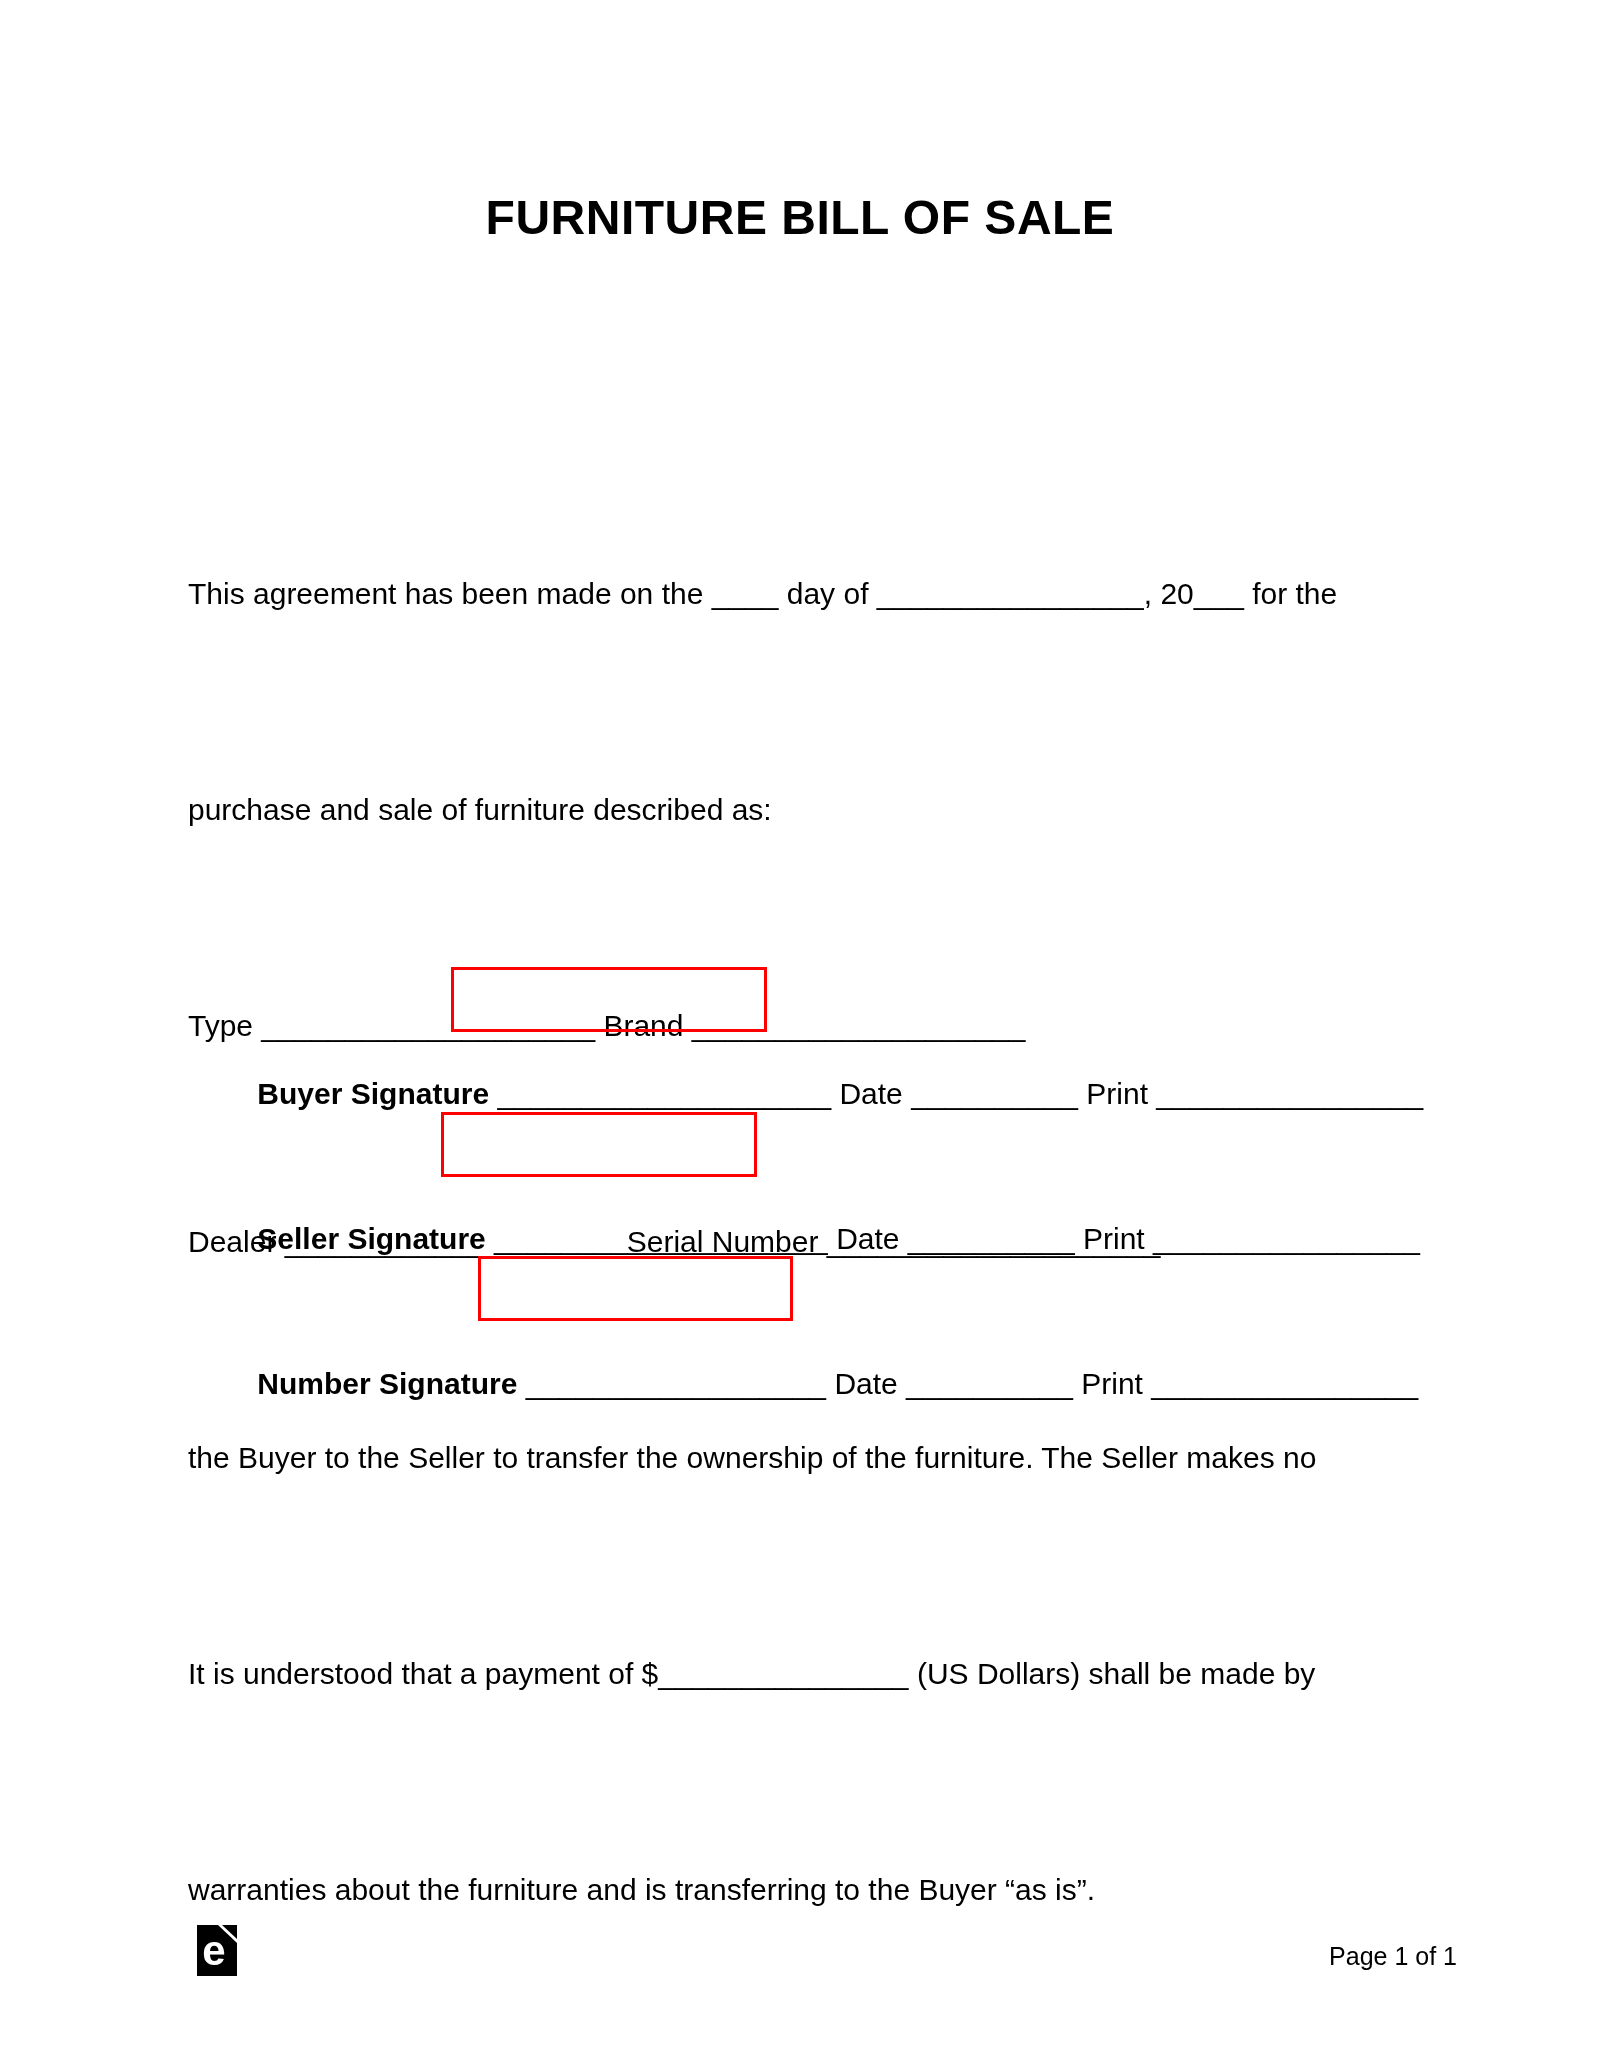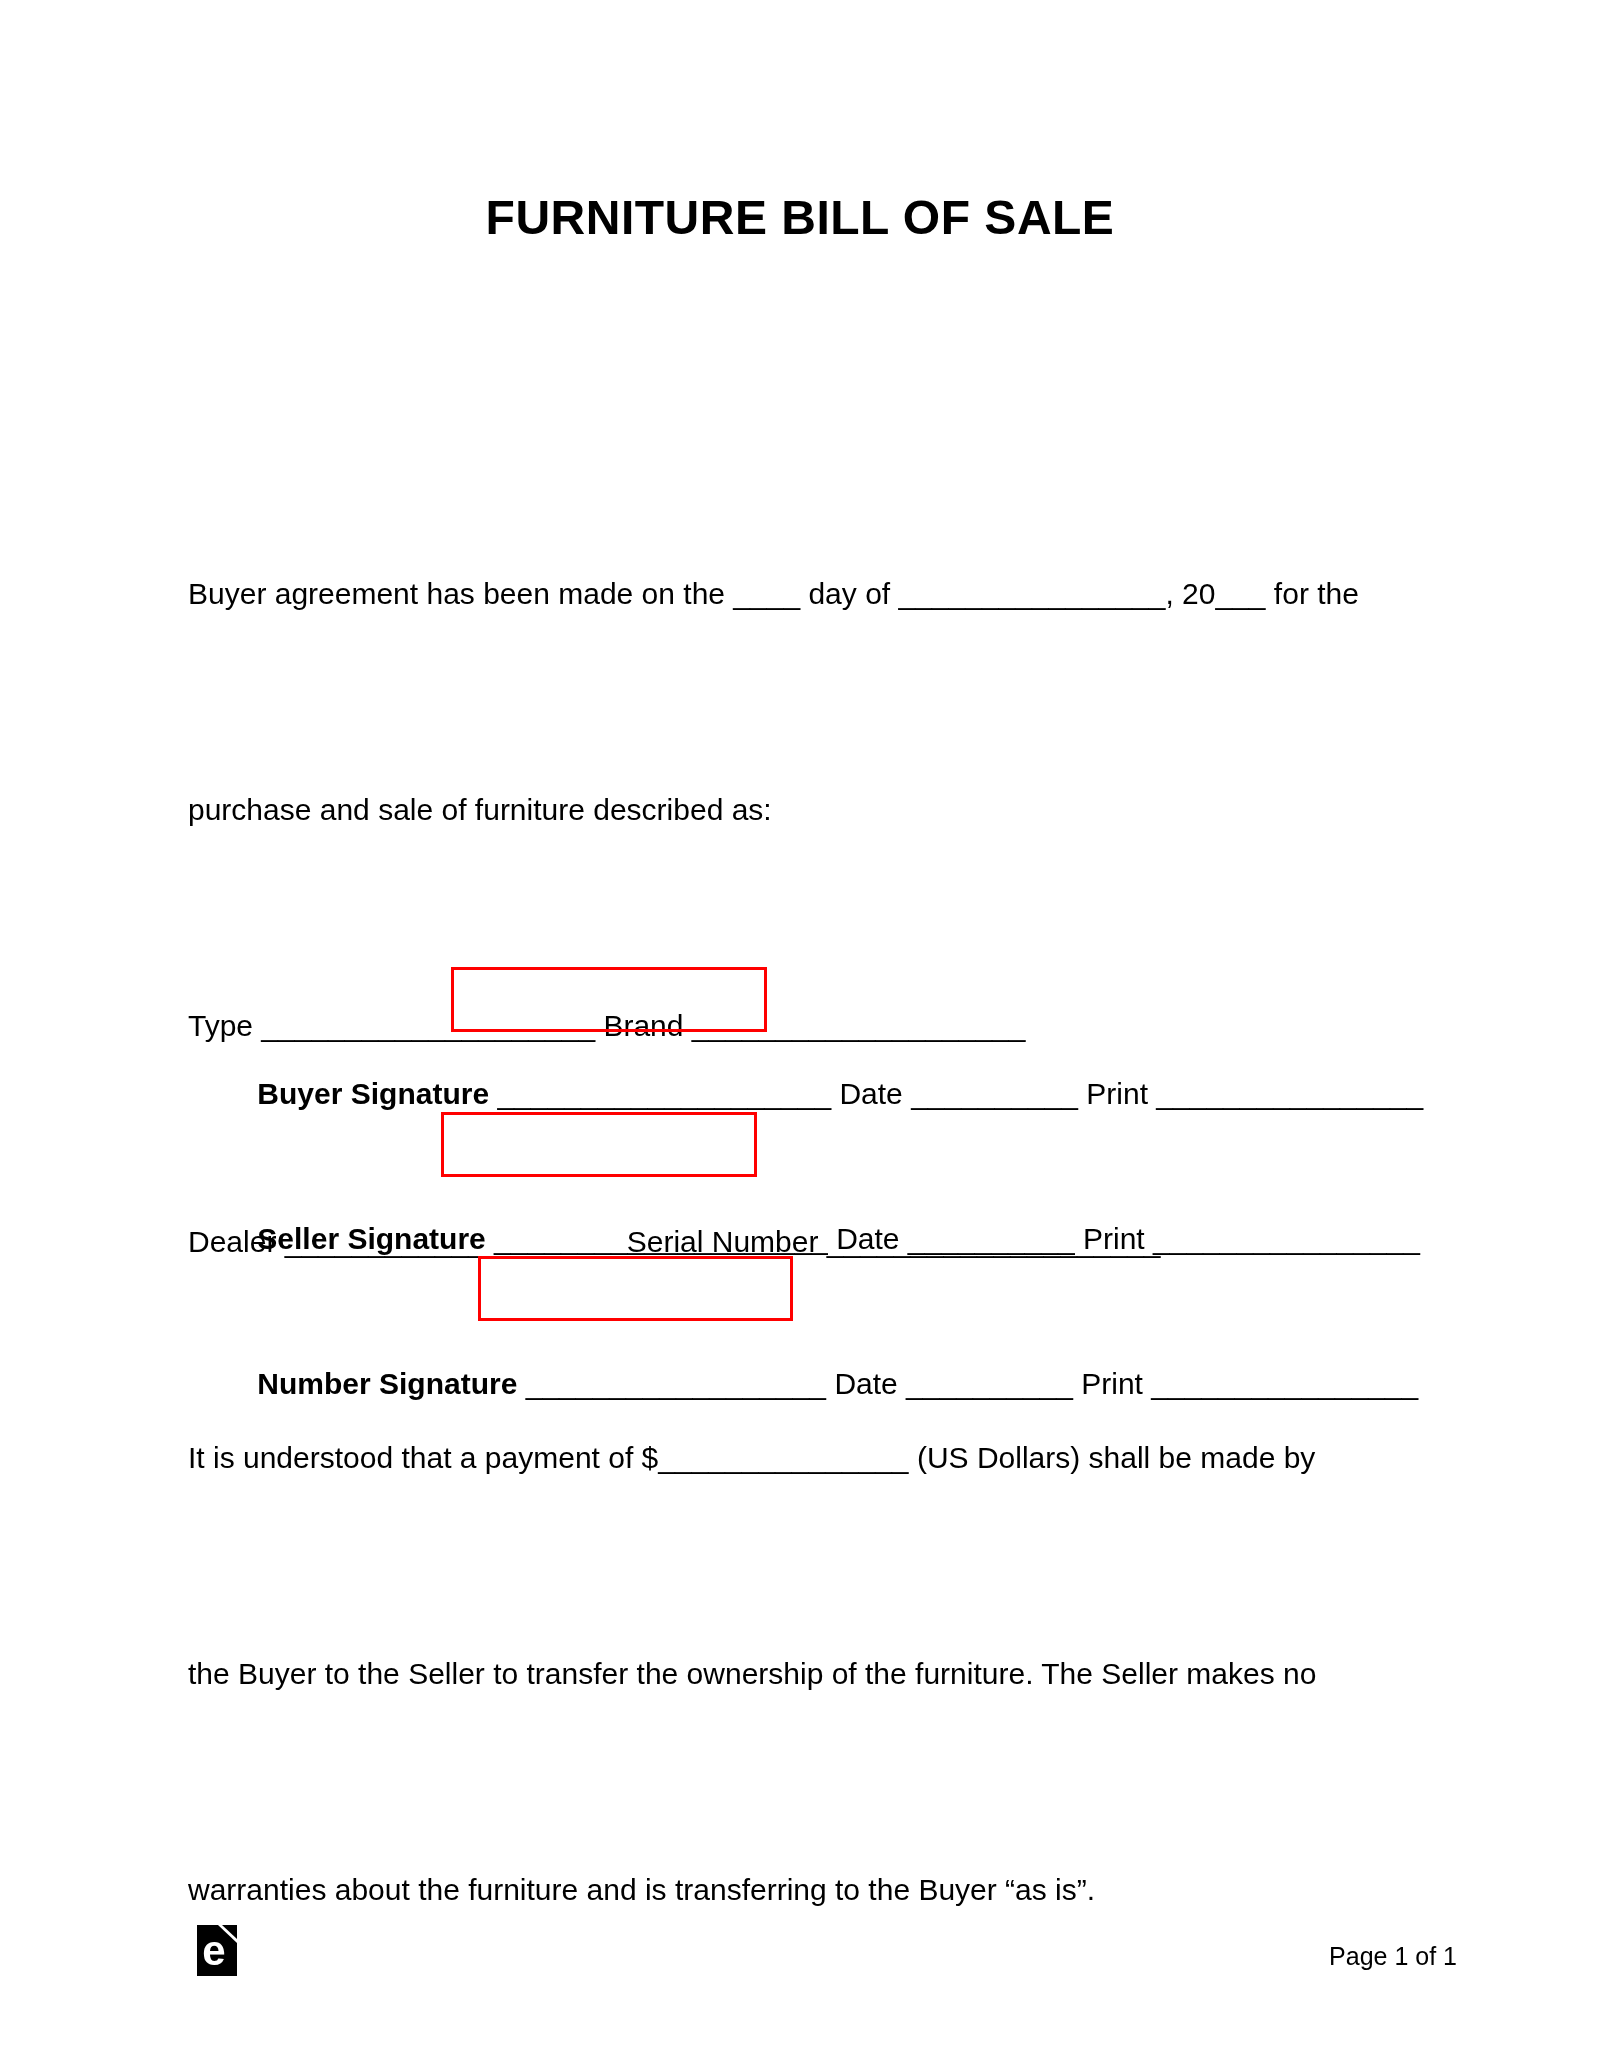--- a/index.html
+++ b/index.html
@@ -72,26 +72,26 @@
   }
 </style>
 </head>
 <body>
 
 <div class="page">
 
   <h1 class="title">FURNITURE BILL OF SALE</h1>
 
   <div class="body-lines">
-    <div class="line">Buyer agreement has been made on the ____ day of ________________, 20___ for the</div>
+    <div class="line">This agreement has been made on the ____ day of ________________, 20___ for the</div>
     <div class="line">purchase and sale of furniture described as:</div>
     <div class="line">Type ____________________ Brand ____________________</div>
     <div class="line">Dealer ____________________ Serial Number ____________________</div>
+    <div class="line">the Buyer to the Seller to transfer the ownership of the furniture. The Seller makes no</div>
     <div class="line">It is understood that a payment of $_______________ (US Dollars) shall be made by</div>
-    <div class="line">the Buyer to the Seller to transfer the ownership of the furniture. The Seller makes no</div>
     <div class="line">warranties about the furniture and is transferring to the Buyer “as is”.</div>
   </div>
 
   <div class="sig-row" id="row-buyer">
     <span class="sig-label">Buyer Signature</span><span class="sig-rest"> ____________________ Date __________ Print ________________</span>
   </div>
 
   <div class="sig-row" id="row-seller">
     <span class="sig-label">Seller Signature</span><span class="sig-rest"> ____________________ Date __________ Print ________________</span>
   </div>

